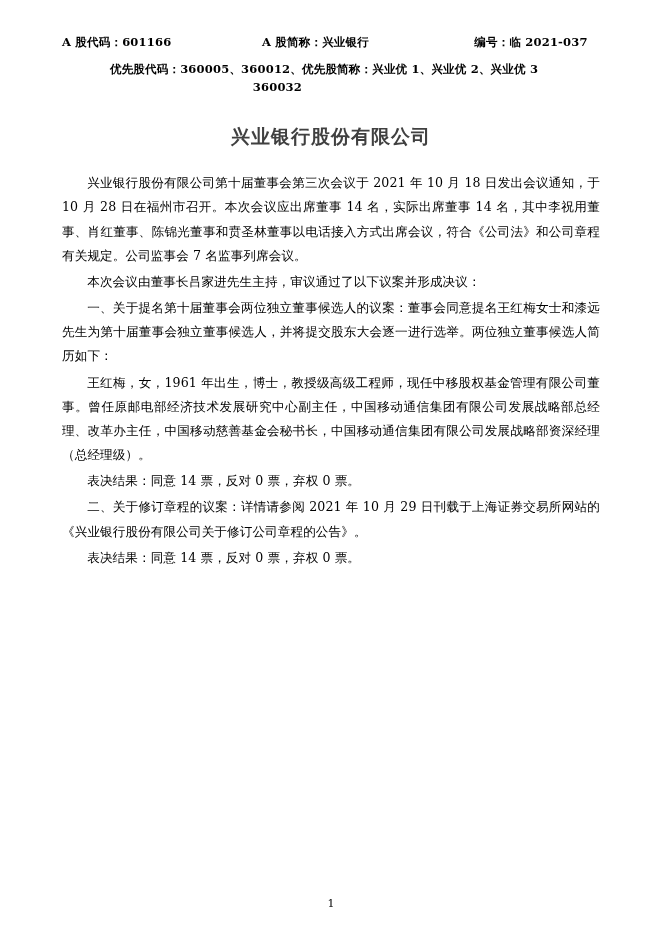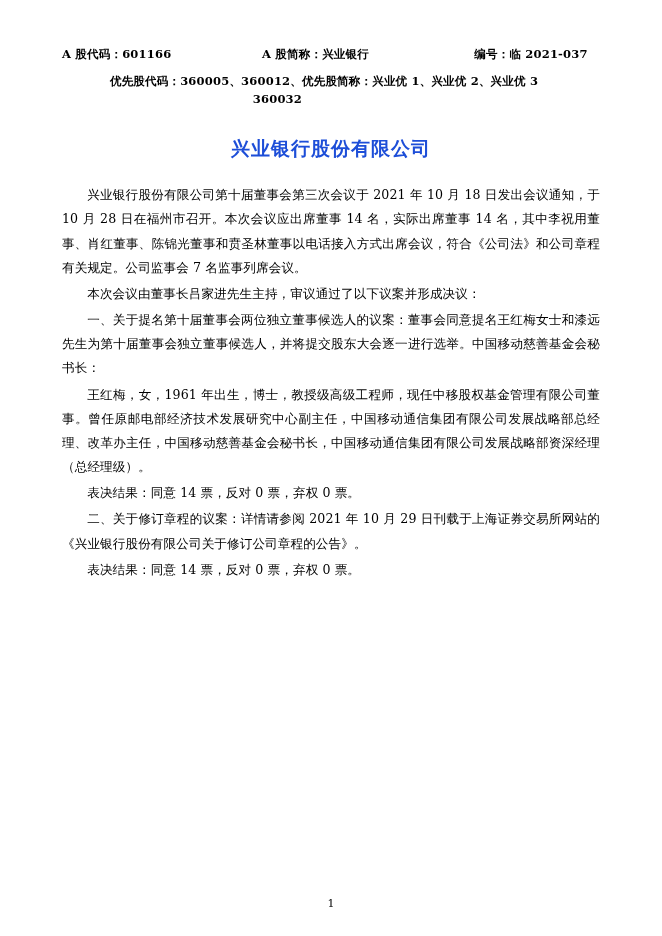--- a/index.html
+++ b/index.html
@@ -12,21 +12,21 @@
     height: 936px;
     font-family: "DejaVu Serif", "Liberation Serif", serif;
     color: #000000;
     position: relative;
     overflow: hidden;
   }
   .page {
     width: 662px;
     height: 936px;
     box-sizing: border-box;
-    padding: 46px 62px 20px 62px;
+    padding: 34px 62px 20px 62px;
     position: relative;
   }
   .header-line {
     display: flex;
     font-size: 11.5px;
     font-weight: bold;
     line-height: 1.5;
     margin-bottom: 10px;
     letter-spacing: 0.2px;
   }
@@ -38,21 +38,21 @@
 
   .title-block {
     text-align: center;
     margin-top: 26px;
     margin-bottom: 20px;
   }
   .title-block .t1,
   .title-block .t2 {
     font-size: 19px;
     font-weight: bold;
-    color: #1d4ed8;
+    color: #404040;
     line-height: 1.55;
     letter-spacing: 1px;
     font-family: "DejaVu Serif", "Liberation Serif", serif;
   }
 
   p.body-text {
     font-size: 12.6px;
     line-height: 1.92;
     text-align: justify;
     text-justify: inter-ideograph;
@@ -87,20 +87,20 @@
     <div class="cell-a">优先股代码：360005、360012、360032</div>
     <div class="cell-b">优先股简称：兴业优 1、兴业优 2、兴业优 3</div>
   </div>
 
   <div class="title-block">
     <div class="t1">兴业银行股份有限公司</div>
   </div>
 
   <p class="body-text gap">兴业银行股份有限公司第十届董事会第三次会议于 2021 年 10 月 18 日发出会议通知，于 10 月 28 日在福州市召开。本次会议应出席董事 14 名，实际出席董事 14 名，其中李祝用董事、肖红董事、陈锦光董事和贲圣林董事以电话接入方式出席会议，符合《公司法》和公司章程有关规定。公司监事会 7 名监事列席会议。</p>
   <p class="body-text">本次会议由董事长吕家进先生主持，审议通过了以下议案并形成决议：</p>
-  <p class="body-text">一、关于提名第十届董事会两位独立董事候选人的议案：董事会同意提名王红梅女士和漆远先生为第十届董事会独立董事候选人，并将提交股东大会逐一进行选举。中国移动慈善基金会秘书长：</p>
+  <p class="body-text">一、关于提名第十届董事会两位独立董事候选人的议案：董事会同意提名王红梅女士和漆远先生为第十届董事会独立董事候选人，并将提交股东大会逐一进行选举。两位独立董事候选人简历如下：</p>
   <p class="body-text">王红梅，女，1961 年出生，博士，教授级高级工程师，现任中移股权基金管理有限公司董事。曾任原邮电部经济技术发展研究中心副主任，中国移动通信集团有限公司发展战略部总经理、改革办主任，中国移动慈善基金会秘书长，中国移动通信集团有限公司发展战略部资深经理（总经理级）。</p>
   <p class="body-text">表决结果：同意 14 票，反对 0 票，弃权 0 票。</p>
   <p class="body-text">二、关于修订章程的议案：详情请参阅 2021 年 10 月 29 日刊载于上海证券交易所网站的《兴业银行股份有限公司关于修订公司章程的公告》。</p>
   <p class="body-text">表决结果：同意 14 票，反对 0 票，弃权 0 票。</p>
 
   <div class="footer-page">1</div>
 </div>
 
 </body></html>

